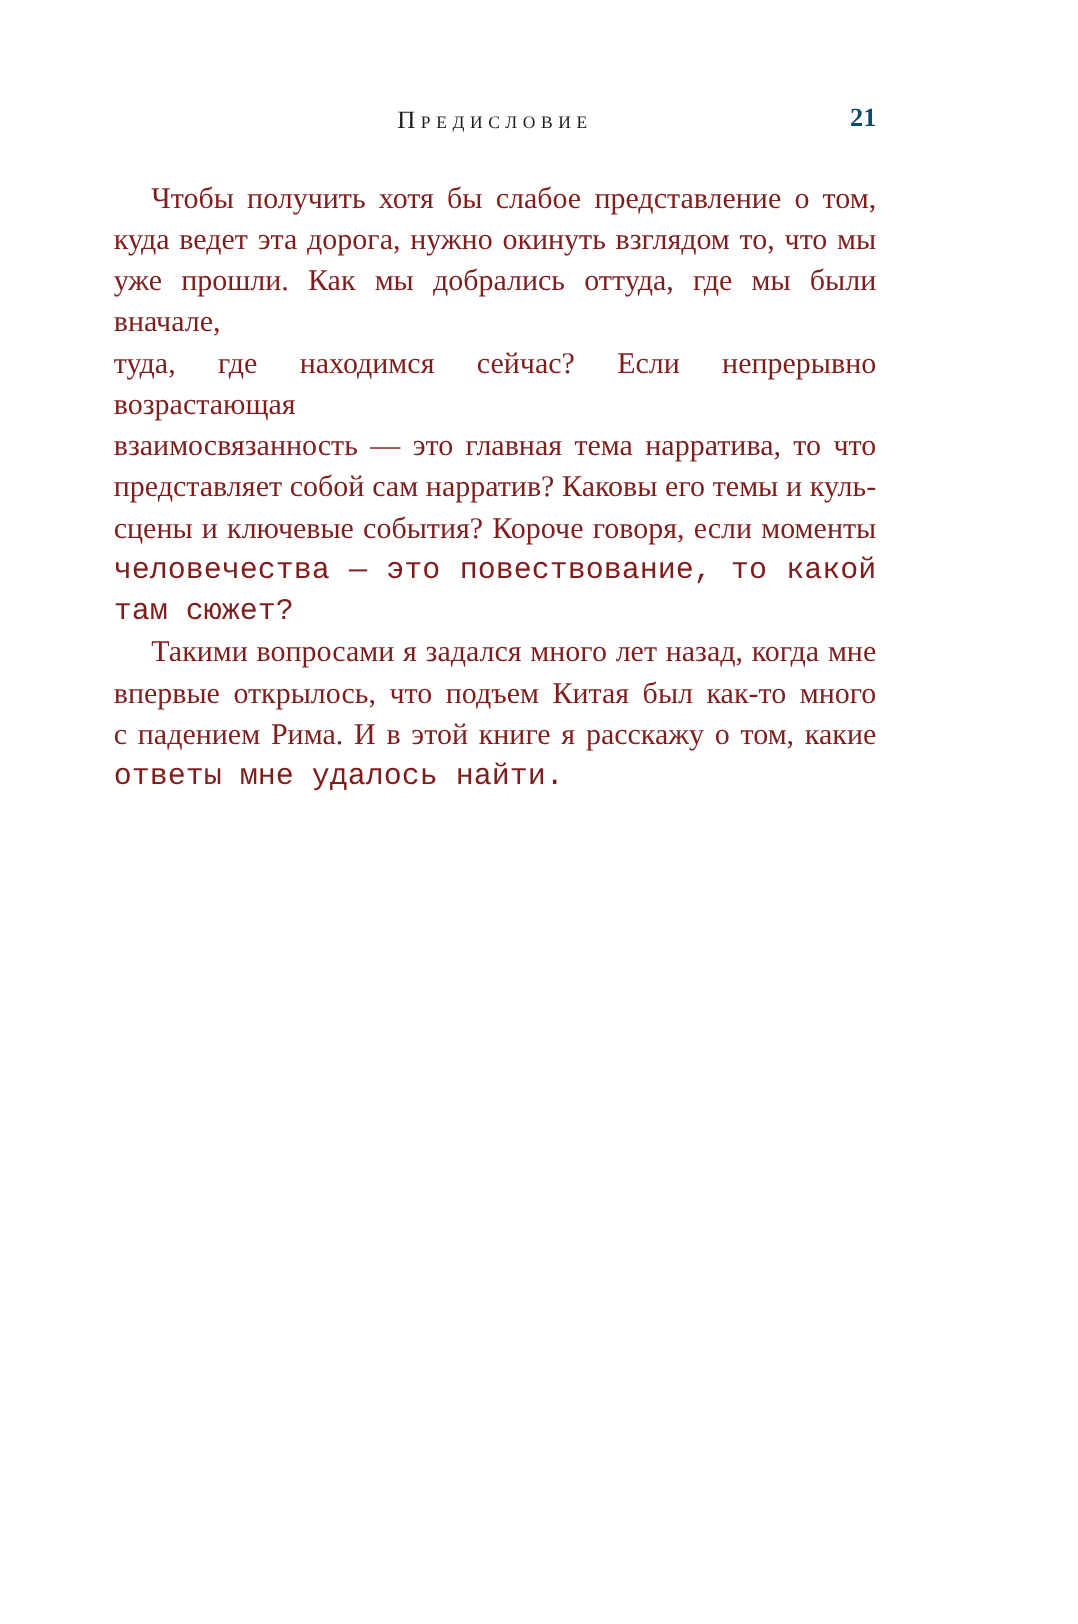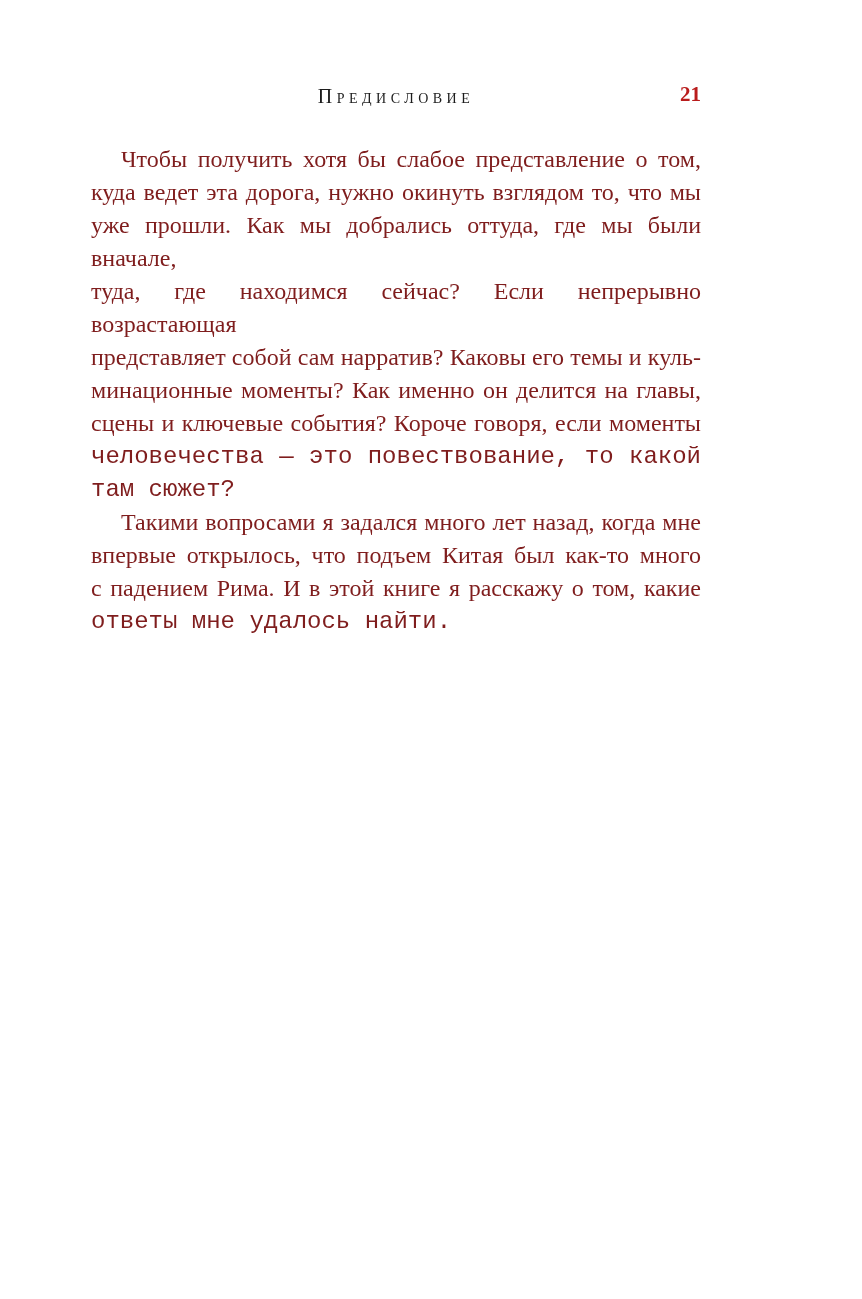--- a/index.html
+++ b/index.html
@@ -34,21 +34,21 @@
     color: #1c1c1c;
   }
   .page-number {
     position: absolute;
     right: 0;
     top: -2px;
     font-size: 21px;
     line-height: 21px;
     font-weight: bold;
     letter-spacing: 0;
-    color: #b91c1c;
+    color: #0c4a6e;
   }
   .body-text {
     position: absolute;
     top: 143px;
     left: 91px;
     width: 610px;
   }
   .line {
     font-size: 24px;
     line-height: 33px;
@@ -75,22 +75,22 @@
     <span class="page-number">21</span>
   </div>
 
   <div class="body-text">
 
     <div>
       <div class="line first">Чтобы получить хотя бы слабое представление о том,</div>
       <div class="line">куда ведет эта дорога, нужно окинуть взглядом то, что мы</div>
       <div class="line">уже прошли. Как мы добрались оттуда, где мы были вначале,</div>
       <div class="line">туда, где находимся сейчас? Если непрерывно возрастающая</div>
+      <div class="line">взаимосвязанность — это главная тема нарратива, то что</div>
       <div class="line">представляет собой сам нарратив? Каковы его темы и куль-</div>
-      <div class="line">минационные моменты? Как именно он делится на главы,</div>
       <div class="line">сцены и ключевые события? Короче говоря, если моменты</div>
       <div class="line plast">человечества — это повествование, то какой там сюжет?</div>
     </div>
 
     <div>
       <div class="line first">Такими вопросами я задался много лет назад, когда мне</div>
       <div class="line">впервые открылось, что подъем Китая был как-то много</div>
       <div class="line">с падением Рима. И в этой книге я расскажу о том, какие</div>
       <div class="line plast">ответы мне удалось найти.</div>
     </div>

